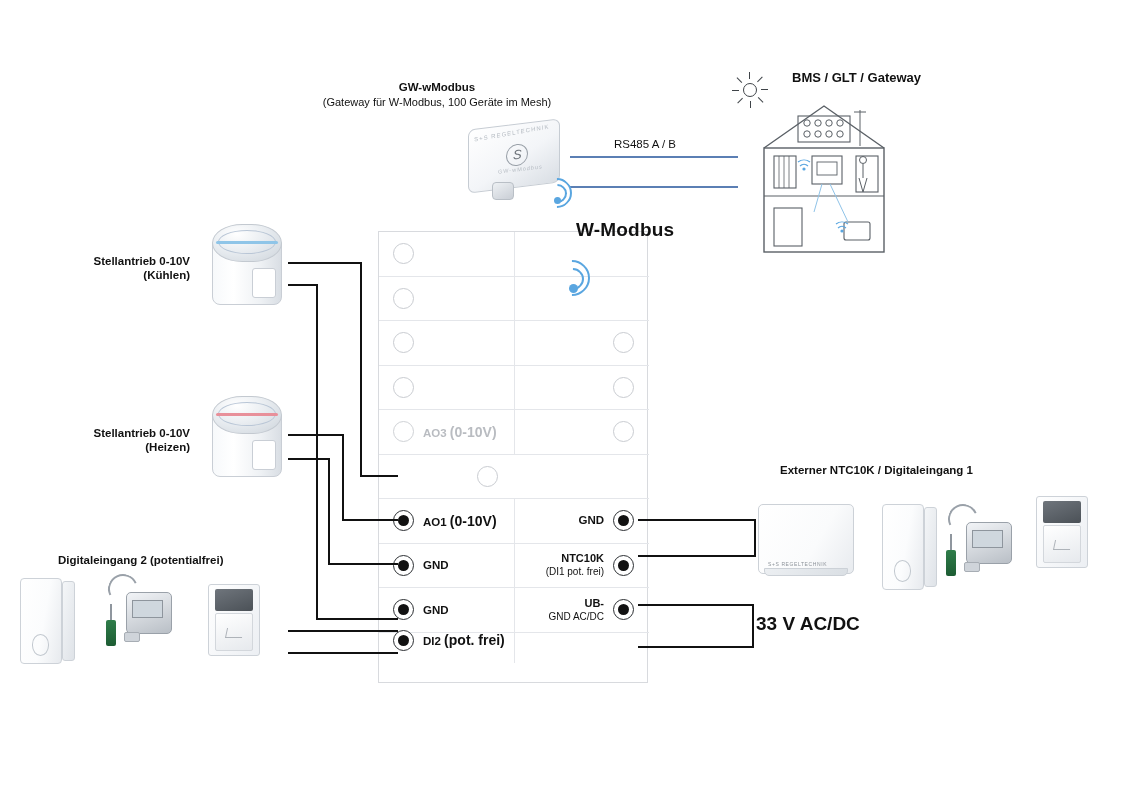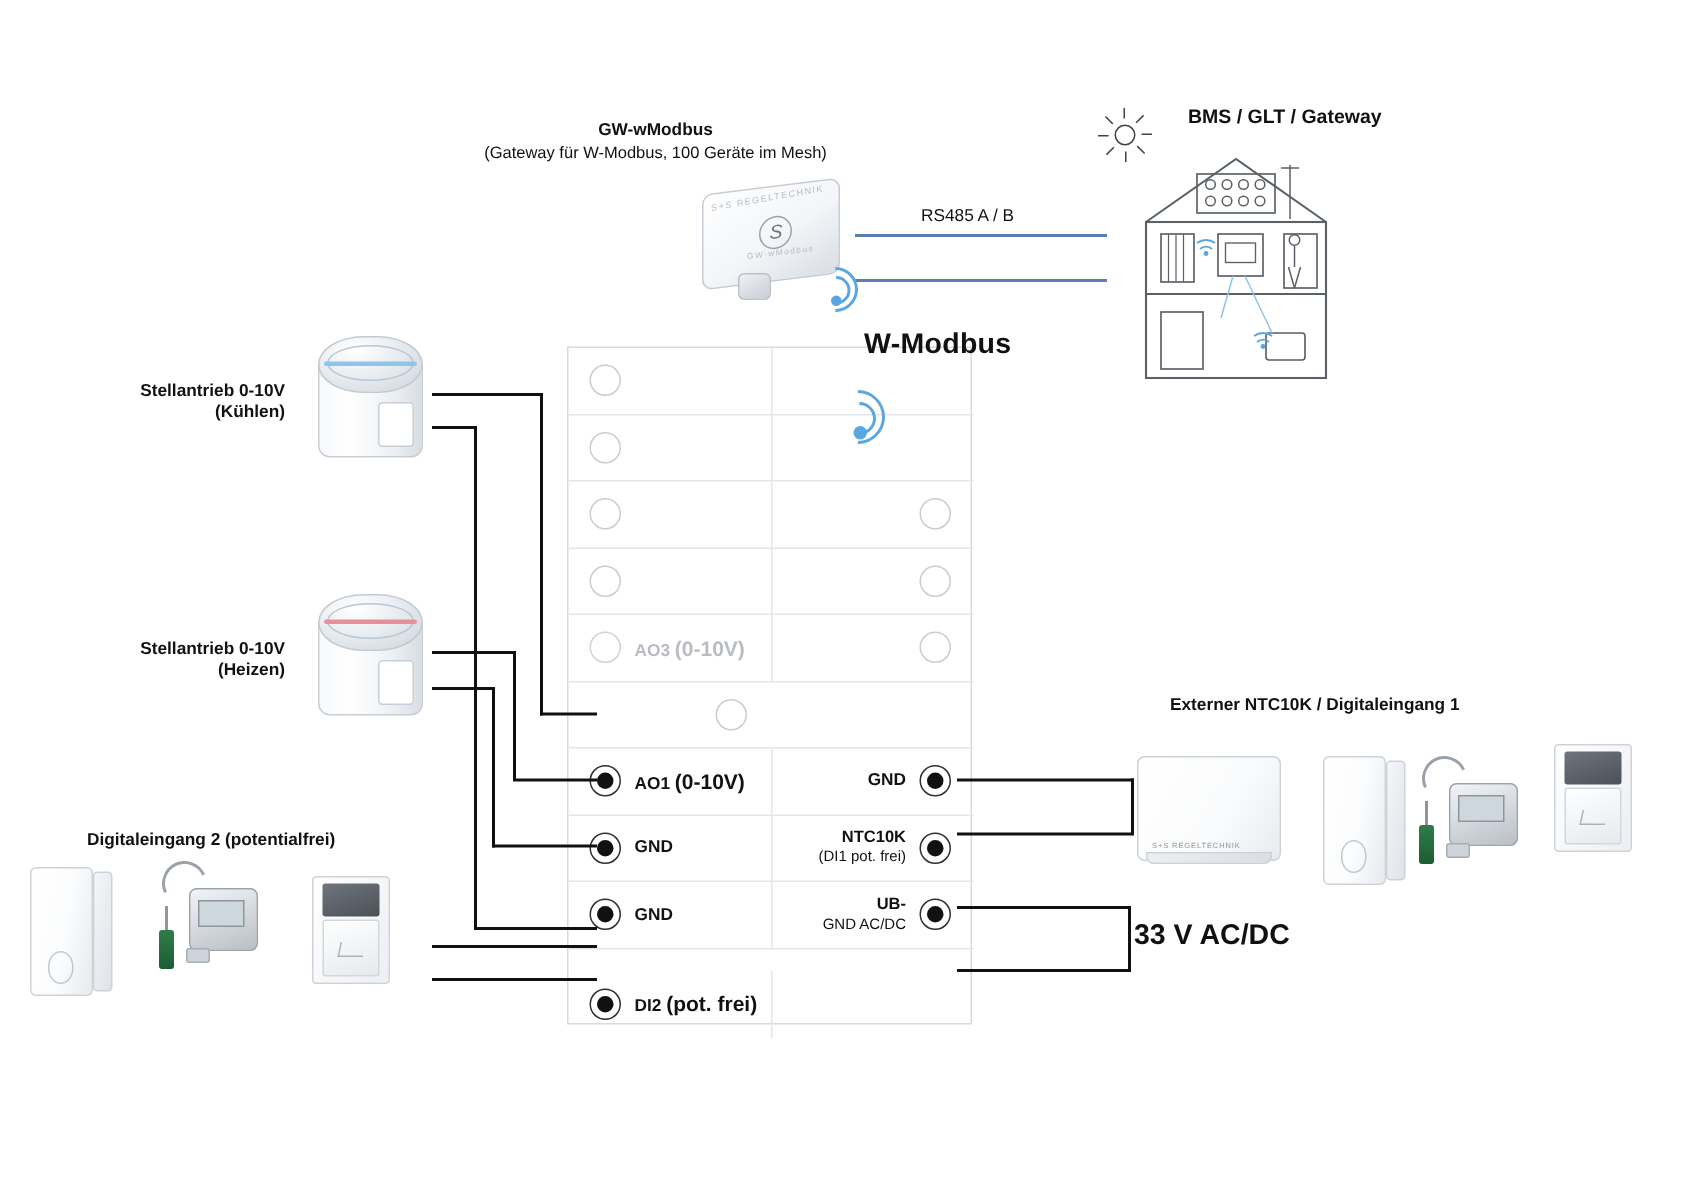--- a/index.html
+++ b/index.html
@@ -199,21 +199,21 @@
     </div>
     <div class="tcell tright">
       <span class="tlabel">
         <span class="ln2b">UB-</span>
         <span class="ln2">GND AC/DC</span>
       </span>
       <span class="dot filled"></span>
     </div>
   </div>
 
-  <div class="trow" style="top:415px">
+  <div class="trow" style="top:386px">
     <div class="tcell tleft">
       <span class="dot filled"></span>
       <span class="tlabel">
         <span>DI2</span>
         <span class="u">(pot. frei)</span>
       </span>
     </div>
   </div>
 </div>
 

